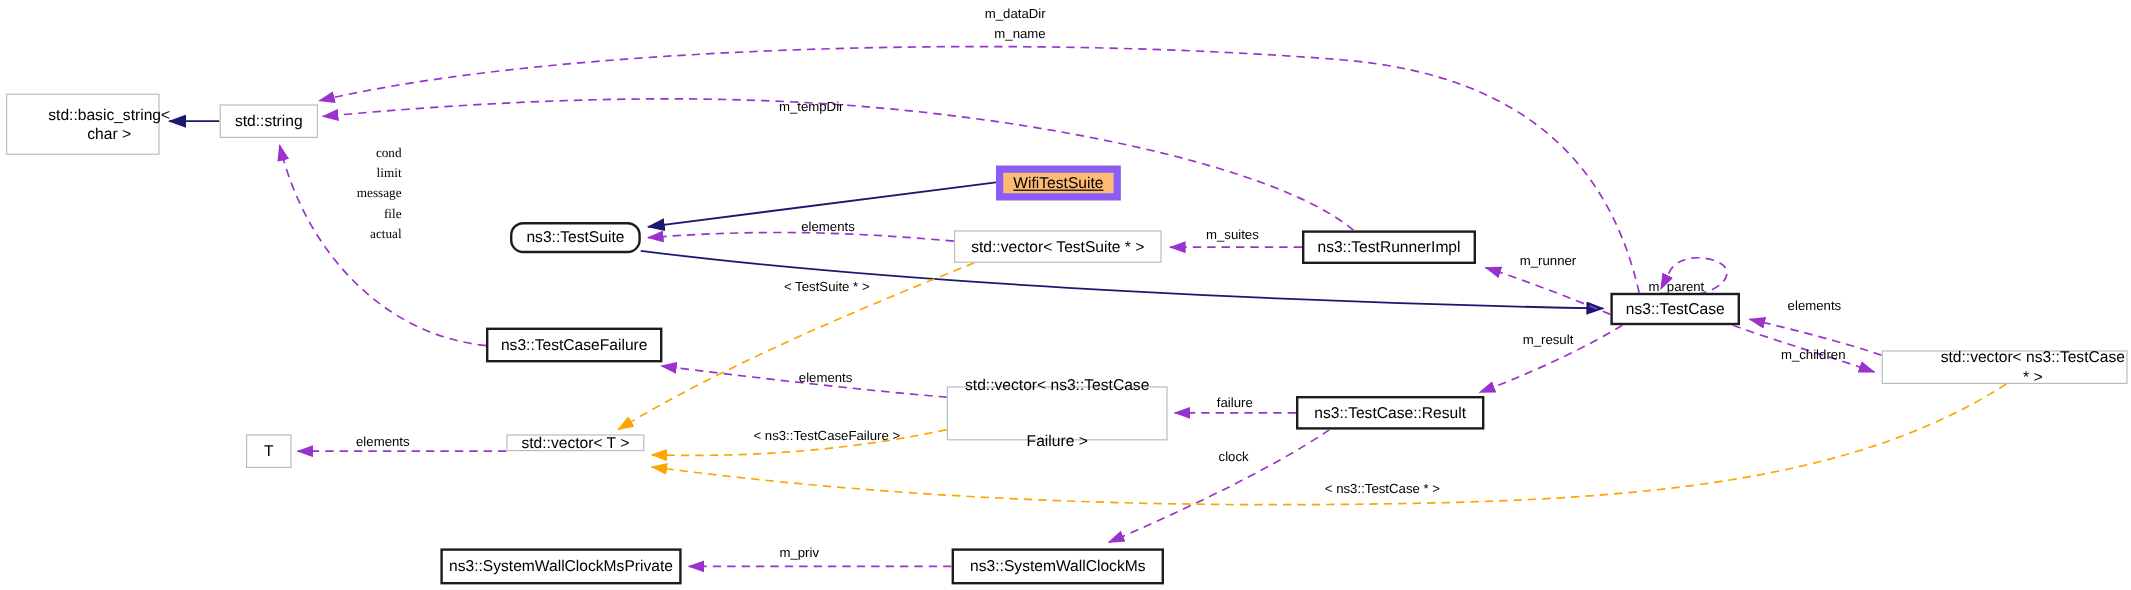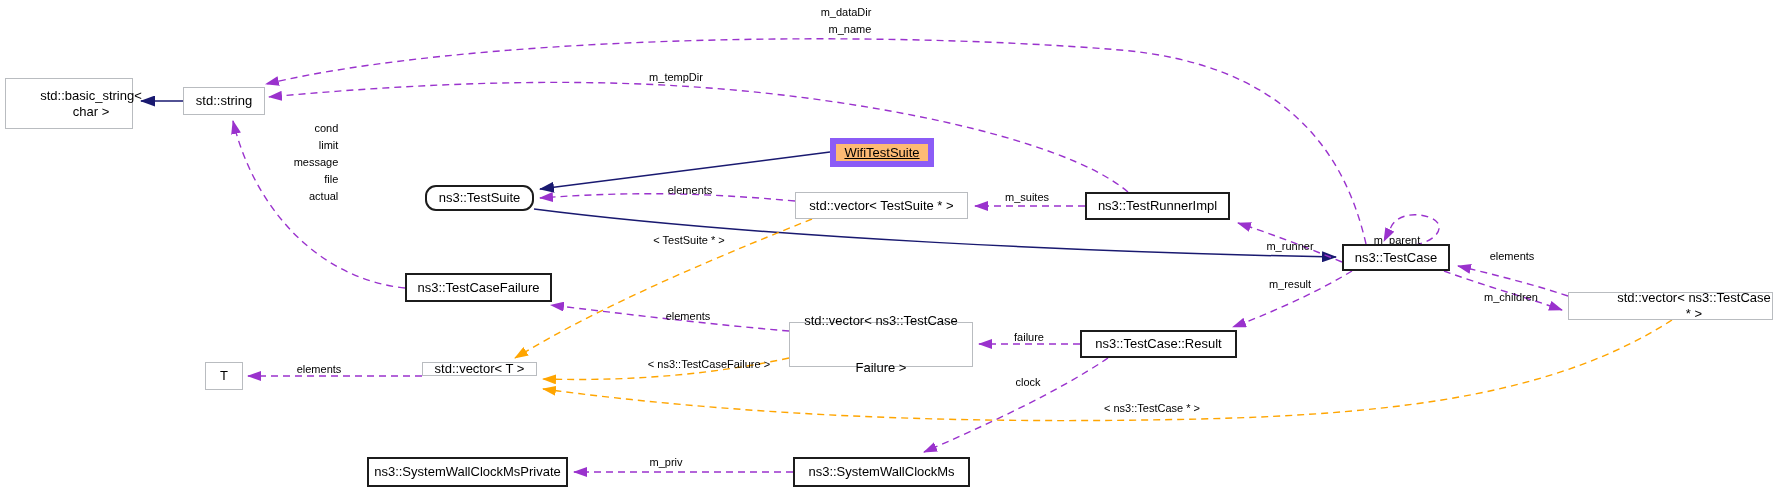--- a/index.html
+++ b/index.html
@@ -53,21 +53,21 @@
       <path d="M 1672 320 C 1560 392 1408 414 1200 419 C 980 424 760 418 543 389" fill="none" stroke="#ffa500" stroke-width="1.4" stroke-dasharray="7,5" marker-end="url(#arr-template)"></path>
       <path d="M 422 376 L 248 376" fill="none" stroke="#9a32cd" stroke-width="1.4" stroke-dasharray="7,5" marker-end="url(#arr-usage)"></path>
     </svg>
   <div>
       <div class="edge-label" style="left: 690px; top: 190px;">
         <div>elements</div>
       </div>
       <div class="edge-label" style="left: 1027px; top: 197px;">
         <div>m_suites</div>
       </div>
-      <div class="edge-label" style="left: 1290px; top: 218px; margin-top: 28px;">
+      <div class="edge-label" style="left: 1290px; top: 218px;">
         <div>m_runner</div>
       </div>
       <div class="edge-label" style="left: 1397px; top: 209px; margin-top: 31px;">
         <div>m_parent</div>
       </div>
       <div class="edge-label" style="left: 1512px; top: 256px;">
         <div>elements</div>
       </div>
       <div class="edge-label" style="left: 1511px; top: 297px;">
         <div>m_children</div>
@@ -80,38 +80,38 @@
       </div>
       <div class="edge-label" style="left: 1028px; top: 382px;">
         <div>clock</div>
       </div>
       <div class="edge-label" style="left: 666px; top: 462px;">
         <div>m_priv</div>
       </div>
       <div class="edge-label" style="left: 688px; top: 316px;">
         <div>elements</div>
       </div>
-      <div class="edge-label" style="left: 316px; top: 162px;">
+      <div class="edge-label" style="left: 316px; top: 162px; font-family: Liberation Serif, serif;">
         <div>cond</div>
         <div>limit</div>
         <div>message</div>
         <div>file</div>
         <div>actual</div>
       </div>
       <div class="edge-label" style="left: 846px; top: 21px;">
         <div>m_dataDir</div>
         <div>m_name</div>
       </div>
-      <div class="edge-label" style="left: 676px; top: 77px;">
+      <div class="edge-label" style="left: 676px; top: 90px;">
         <div>m_tempDir</div>
       </div>
       <div class="edge-label" style="left: 689px; top: 240px;">
         <div>&lt; TestSuite * &gt;</div>
       </div>
-      <div class="edge-label" style="left: 709px; top: 364px;">
+      <div class="edge-label" style="left: 689px; top: 364px;">
         <div>&lt; ns3::TestCaseFailure &gt;</div>
       </div>
       <div class="edge-label" style="left: 1152px; top: 408px;">
         <div>&lt; ns3::TestCase * &gt;</div>
       </div>
       <div class="edge-label" style="left: 319px; top: 369px;">
         <div>elements</div>
       </div>
     </div>
   <div>

